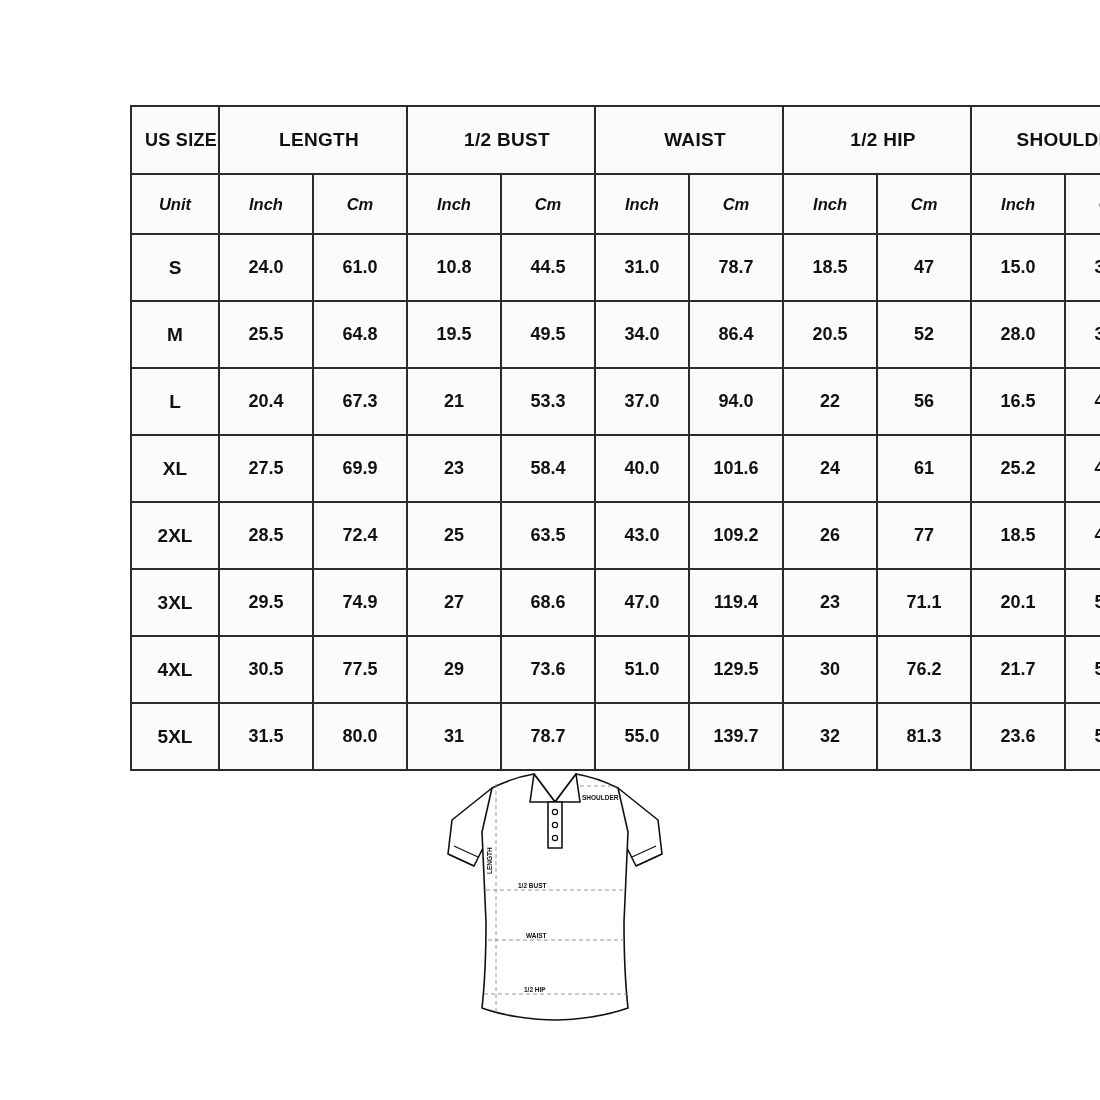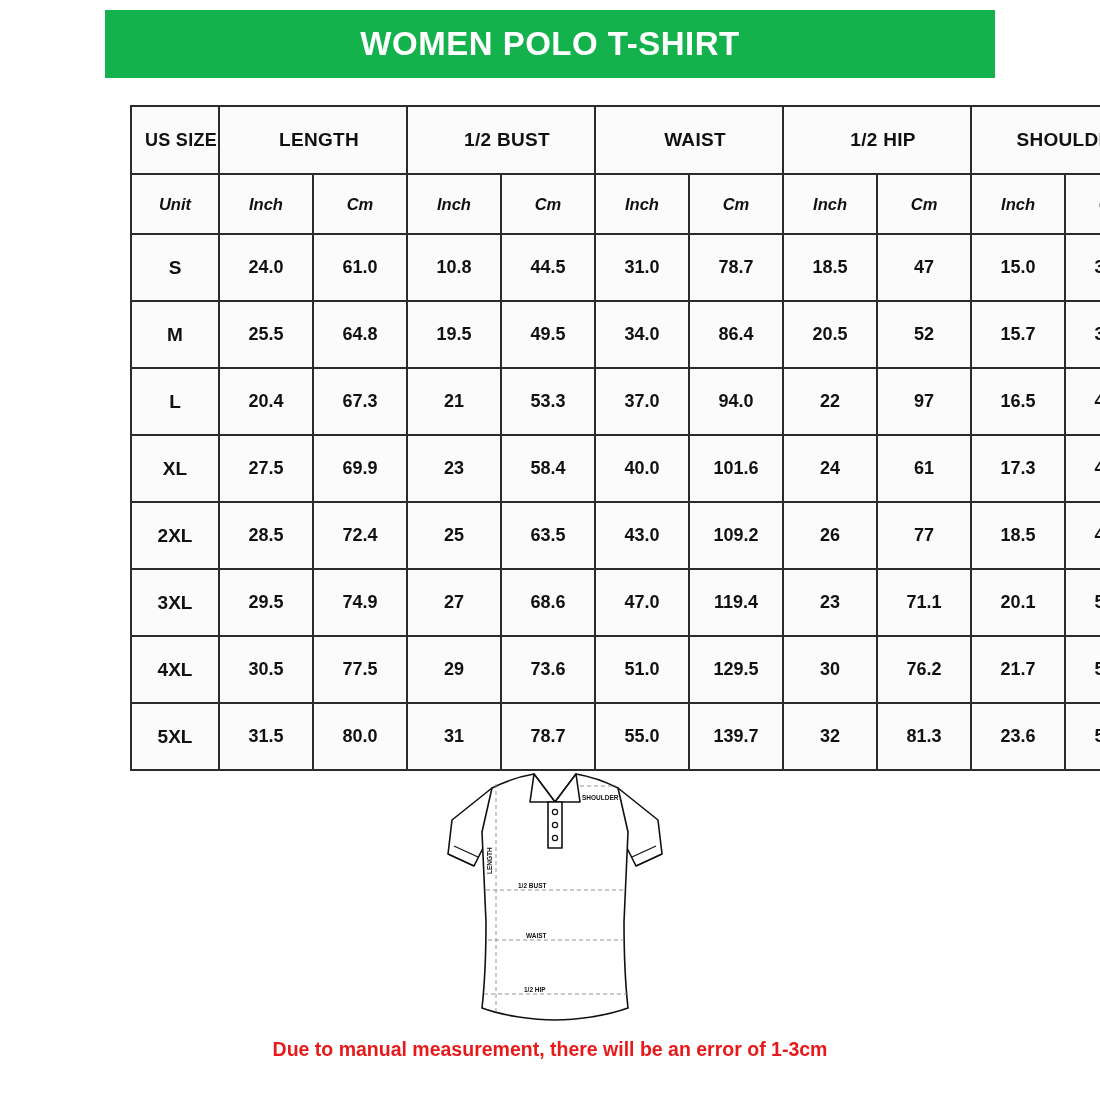--- a/index.html
+++ b/index.html
@@ -112,23 +112,20 @@
     color: #e8191b;
     font-size: 19.5px;
     font-weight: bold;
   }
 </style>
 </head>
 <body>
 
 <div class="page">
 
-  <div class="header-banner">
-    <div class="header-title">WOMEN POLO T-SHIRT</div>
-  </div>
 
   <div class="table-wrap">
     <table class="size-table">
       <colgroup>
         <col class="c-size">
         <col class="c-unit">
           <col class="c-unit">
         <col class="c-unit">
           <col class="c-unit">
         <col class="c-unit">
@@ -178,47 +175,47 @@
         <tr class="data-row">
           <td class="size-cell">M</td>
           <td>25.5</td>
           <td>64.8</td>
           <td>19.5</td>
           <td>49.5</td>
           <td>34.0</td>
           <td>86.4</td>
           <td>20.5</td>
           <td>52</td>
-          <td>15.7</td>
+          <td>28.0</td>
           <td>39.9</td>
         </tr>
         <tr class="data-row">
           <td class="size-cell">L</td>
           <td>20.4</td>
           <td>67.3</td>
           <td>21</td>
           <td>53.3</td>
           <td>37.0</td>
           <td>94.0</td>
           <td>22</td>
-          <td>97</td>
+          <td>56</td>
           <td>16.5</td>
           <td>41.9</td>
         </tr>
         <tr class="data-row">
           <td class="size-cell">XL</td>
           <td>27.5</td>
           <td>69.9</td>
           <td>23</td>
           <td>58.4</td>
           <td>40.0</td>
           <td>101.6</td>
           <td>24</td>
           <td>61</td>
-          <td>17.3</td>
+          <td>25.2</td>
           <td>43.9</td>
         </tr>
         <tr class="data-row">
           <td class="size-cell">2XL</td>
           <td>28.5</td>
           <td>72.4</td>
           <td>25</td>
           <td>63.5</td>
           <td>43.0</td>
           <td>109.2</td>
@@ -314,15 +311,14 @@
       <g fill="#111111" font-family="Liberation Sans, sans-serif" font-weight="bold">
         <text x="152" y="38" font-size="6.5">SHOULDER</text>
         <text x="62" y="112" font-size="6.5" transform="rotate(-90 62 112)">LENGTH</text>
         <text x="88" y="126" font-size="6.5">1/2 BUST</text>
         <text x="96" y="176" font-size="6.5">WAIST</text>
         <text x="94" y="230" font-size="6.5">1/2 HIP</text>
       </g>
     </svg>
   </div>
 
-  <div class="footer-note">Due to manual measurement, there will be an error of 1-3cm</div>
 
 </div>
 
 </body></html>

